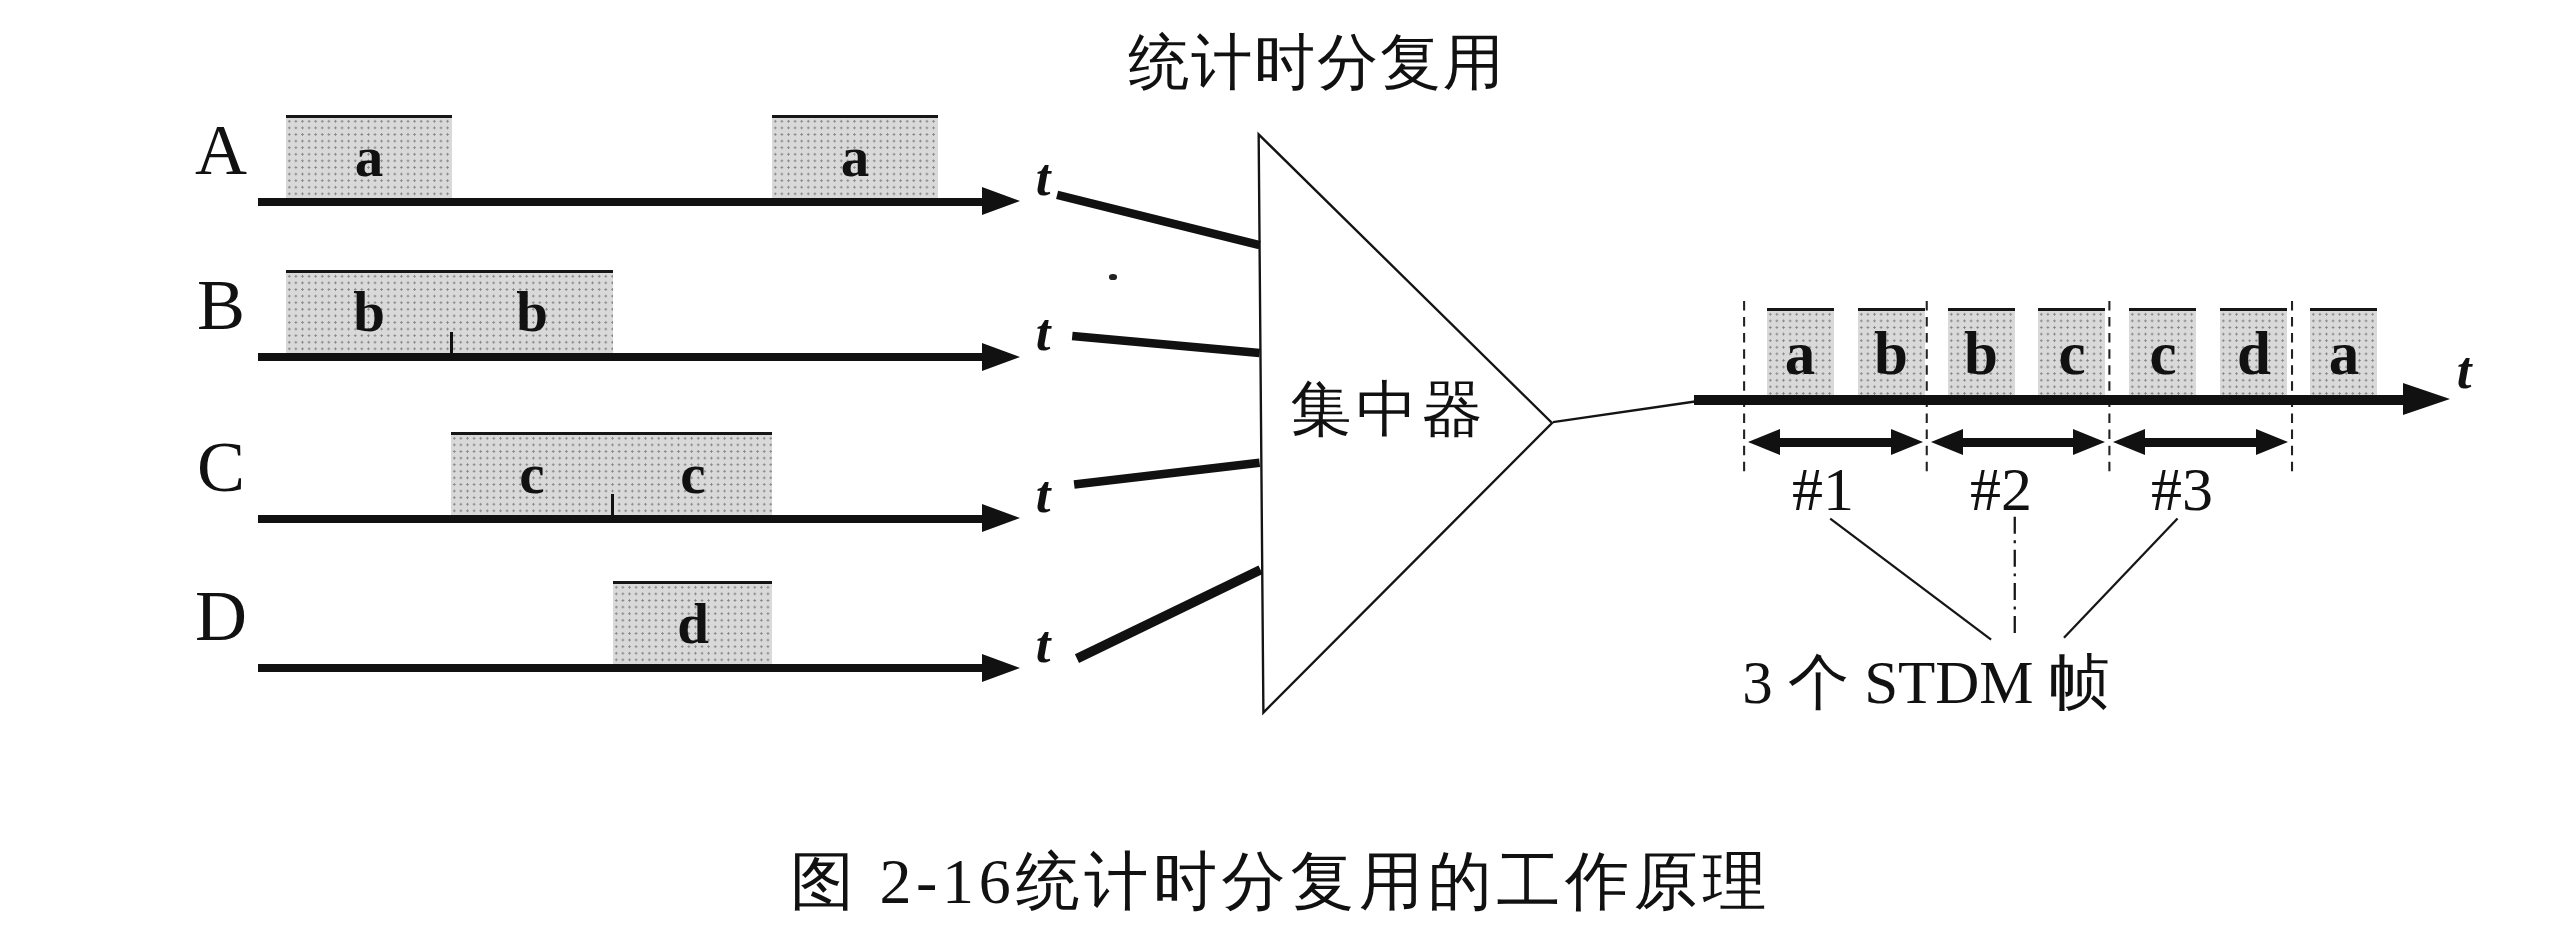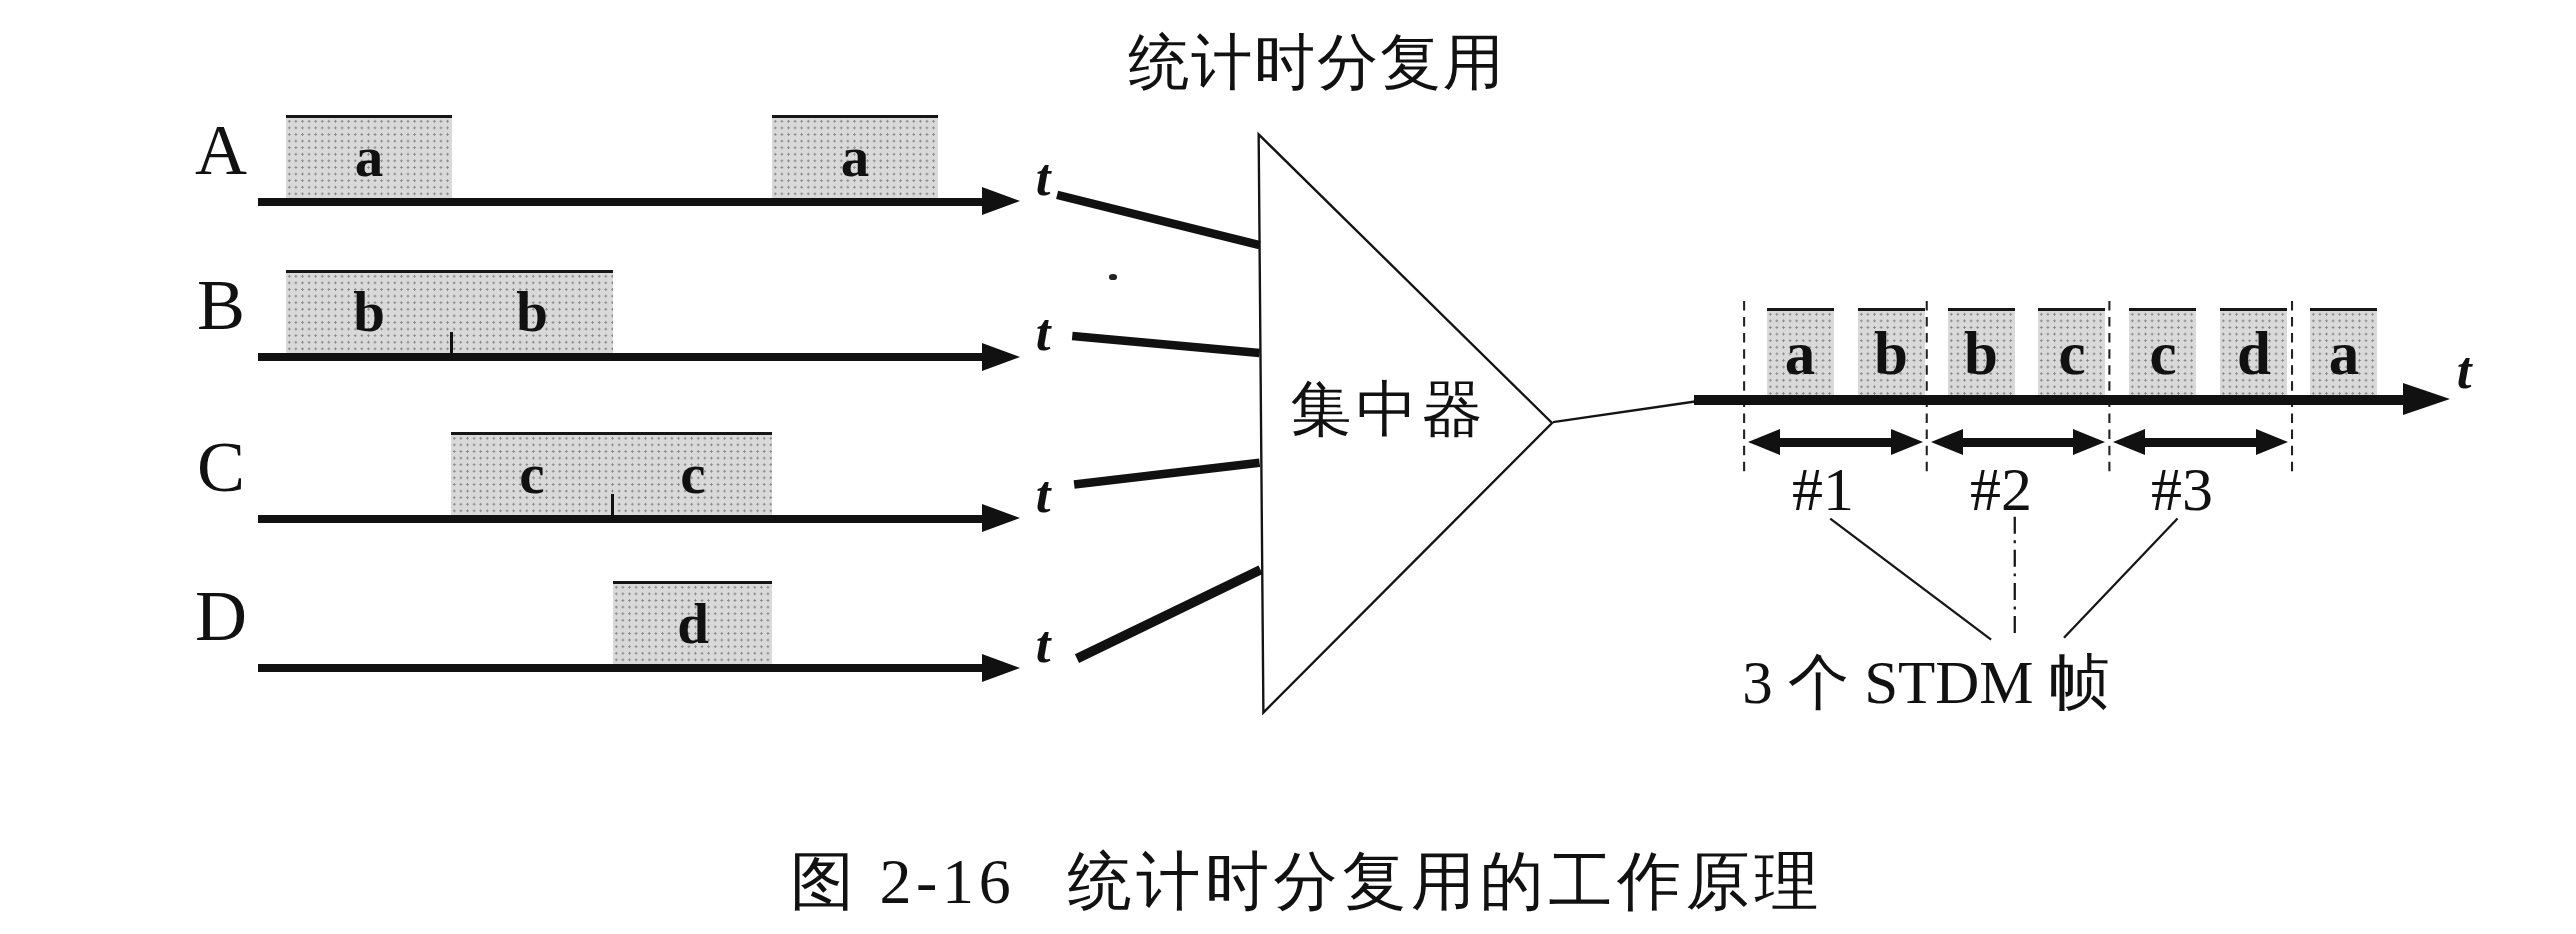--- a/index.html
+++ b/index.html
@@ -22,21 +22,21 @@
   .out-letter{font-weight:bold;font-size:61px;line-height:1;}
   .divtick{background:#111;width:2.8px;}
   .darrow-bar{background:#111;}
   .dah{width:0;height:0;border-top:13.2px solid transparent;border-bottom:13.2px solid transparent;}
   .dah-l{border-right:32px solid #111;}
   .dah-r{border-left:32px solid #111;}
   .frame-label{font-size:62px;line-height:1;}
   .title{font-size:61px;letter-spacing:1.9px;line-height:1;}
   .conc-label{font-size:61px;letter-spacing:4.7px;line-height:1;}
   .annot{font-size:61px;line-height:1;}
-  .caption{font-size:64px;letter-spacing:4.7px;line-height:1;display:inline-flex;gap:52px;}
+  .caption{font-size:64px;letter-spacing:4.7px;line-height:1;display:inline-flex;}
   .dot{background:#222;border-radius:50%;}
 </style>
 </head>
 <body>
 
 <div id="fig">
 
   <svg class="underlay" width="2576" height="934" viewBox="0 0 2722 987">
     <polygon points="1330,142 1640,447 1335,753" fill="#ffffff" stroke="#141414" stroke-width="2.5"></polygon>
     <path d="M1117,206 L1331,259" stroke="#111" stroke-width="9" fill="none"></path>

